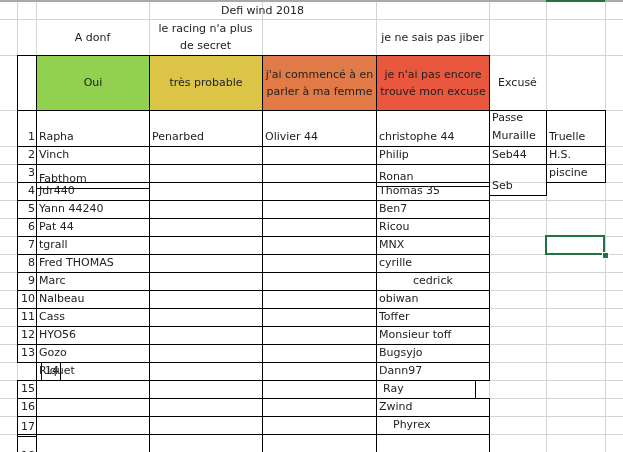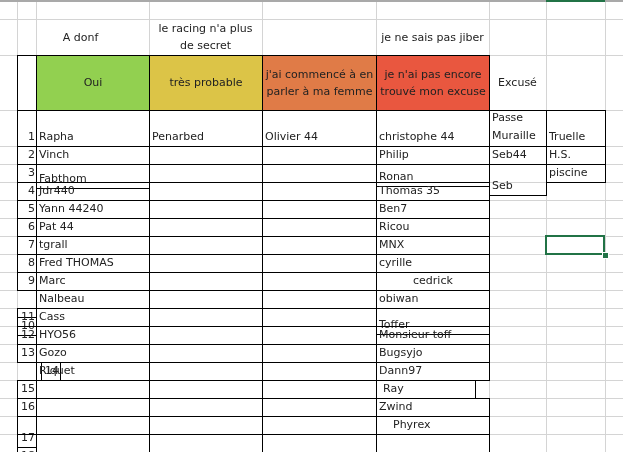--- a/index.html
+++ b/index.html
@@ -44,22 +44,23 @@
     <div class="gl" style="left: 546px; top: 0px; width: 1px; height: 452px;"></div>
     <div class="gl" style="left: 489px; top: 0px; width: 1px; height: 452px;"></div>
     <div class="gl" style="left: 376px; top: 0px; width: 1px; height: 452px;"></div>
     <div class="gl" style="left: 262px; top: 0px; width: 1px; height: 452px;"></div>
     <div class="gl" style="left: 149px; top: 0px; width: 1px; height: 452px;"></div>
     <div class="gl" style="left: 36px; top: 0px; width: 1px; height: 452px;"></div>
     <div class="gl" style="left: 17px; top: 0px; width: 1px; height: 452px;"></div>
   <div class="topbar"></div>
   <div class="topsel"></div>
 
+  <div class="cell c" style="left:149px;top:2px;width:227px;height:18px;">Defi wind 2018</div>
 
-  <div class="cell c hdr" style="left:24px;top:19px;width:113px;height:37px;">A donf</div>
+  <div class="cell c hdr" style="left:36px;top:19px;width:113px;height:37px;">A donf</div>
   <div class="cell c hdr" style="left:149px;top:19px;width:113px;height:37px;">le racing n'a plus de secret</div>
   <div class="cell c hdr" style="left:376px;top:19px;width:113px;height:37px;">je ne sais pas jiber</div>
 
   <div class="cell c bk" style="left:17px;top:55px;width:20px;height:56px;"></div>
   <div class="cell c bk" id="cat-a" style="left: 36px; top: 55px; width: 114px; height: 56px; background: rgb(146, 208, 80);">Oui</div>
   <div class="cell c bk" id="cat-b" style="left: 149px; top: 55px; width: 114px; height: 56px; background: rgb(220, 196, 71);">très probable</div>
   <div class="cell c bk" id="cat-c" style="left: 262px; top: 55px; width: 115px; height: 56px; padding: 0px 1px; background: rgb(224, 123, 71);">j'ai commencé à en parler à ma femme</div>
   <div class="cell c bk" id="cat-d" style="left: 376px; top: 55px; width: 114px; height: 56px; padding: 0px 1px; background: rgb(233, 87, 63);">je n'ai pas encore trouvé mon excuse</div>
   <div class="cell c" style="left:489px;top:55px;width:57px;height:56px;">Excusé</div>
 
@@ -108,30 +109,30 @@
       <div class="cell bk num" style="left: 17px; top: 254px; width: 20px; height: 19px;">8</div>
       <div class="cell bk " style="left: 36px; top: 254px; width: 114px; height: 19px;">Fred THOMAS</div>
       <div class="cell bk " style="left: 149px; top: 254px; width: 114px; height: 19px;"></div>
       <div class="cell bk " style="left: 262px; top: 254px; width: 115px; height: 19px;"></div>
       <div class="cell bk " style="left: 376px; top: 254px; width: 114px; height: 19px;">cyrille</div>
       <div class="cell bk num" style="left: 17px; top: 272px; width: 20px; height: 19px;">9</div>
       <div class="cell bk " style="left: 36px; top: 272px; width: 114px; height: 19px;">Marc</div>
       <div class="cell bk " style="left: 149px; top: 272px; width: 114px; height: 19px;"></div>
       <div class="cell bk " style="left: 262px; top: 272px; width: 115px; height: 19px;"></div>
       <div class="cell bk " style="left: 376px; top: 272px; width: 114px; height: 19px; padding-left: 36px;">cedrick</div>
-      <div class="cell bk num" style="left: 17px; top: 290px; width: 20px; height: 19px; margin-top: 27px;">10</div>
+      <div class="cell bk num" style="left: 17px; top: 290px; width: 20px; height: 19px;">10</div>
       <div class="cell bk " style="left: 36px; top: 290px; width: 114px; height: 19px;">Nalbeau</div>
       <div class="cell bk " style="left: 149px; top: 290px; width: 114px; height: 19px;"></div>
       <div class="cell bk " style="left: 262px; top: 290px; width: 115px; height: 19px;"></div>
       <div class="cell bk " style="left: 376px; top: 290px; width: 114px; height: 19px;">obiwan</div>
       <div class="cell bk num" style="left: 17px; top: 308px; width: 20px; height: 19px;">11</div>
       <div class="cell bk " style="left: 36px; top: 308px; width: 114px; height: 19px;">Cass</div>
       <div class="cell bk " style="left: 149px; top: 308px; width: 114px; height: 19px;"></div>
       <div class="cell bk " style="left: 262px; top: 308px; width: 115px; height: 19px;"></div>
-      <div class="cell bk " style="left: 376px; top: 308px; width: 114px; height: 27px;">Toffer</div>
+      <div class="cell bk " style="left: 376px; top: 308px; width: 114px; height: 19px;">Toffer</div>
       <div class="cell bk num" style="left: 17px; top: 326px; width: 20px; height: 19px;">12</div>
       <div class="cell bk " style="left: 36px; top: 326px; width: 114px; height: 19px;">HYO56</div>
       <div class="cell bk " style="left: 149px; top: 326px; width: 114px; height: 19px;"></div>
       <div class="cell bk " style="left: 262px; top: 326px; width: 115px; height: 19px;"></div>
       <div class="cell bk " style="left: 376px; top: 326px; width: 114px; height: 19px;">Monsieur toff</div>
       <div class="cell bk num" style="left: 17px; top: 344px; width: 20px; height: 19px;">13</div>
       <div class="cell bk " style="left: 36px; top: 344px; width: 114px; height: 19px;">Gozo</div>
       <div class="cell bk " style="left: 149px; top: 344px; width: 114px; height: 19px;"></div>
       <div class="cell bk " style="left: 262px; top: 344px; width: 115px; height: 19px;"></div>
       <div class="cell bk " style="left: 376px; top: 344px; width: 114px; height: 19px;">Bugsyjo</div>
@@ -143,21 +144,21 @@
       <div class="cell bk num" style="left: 17px; top: 380px; width: 20px; height: 19px;">15</div>
       <div class="cell bk " style="left: 36px; top: 380px; width: 114px; height: 19px;"></div>
       <div class="cell bk " style="left: 149px; top: 380px; width: 114px; height: 19px;"></div>
       <div class="cell bk " style="left: 262px; top: 380px; width: 115px; height: 19px;"></div>
       <div class="cell bk " style="left: 376px; top: 380px; width: 100px; height: 19px; padding-left: 6px;">Ray</div>
       <div class="cell bk num" style="left: 17px; top: 398px; width: 20px; height: 19px;">16</div>
       <div class="cell bk " style="left: 36px; top: 398px; width: 114px; height: 19px;"></div>
       <div class="cell bk " style="left: 149px; top: 398px; width: 114px; height: 19px;"></div>
       <div class="cell bk " style="left: 262px; top: 398px; width: 115px; height: 19px;"></div>
       <div class="cell bk " style="left: 376px; top: 398px; width: 114px; height: 19px;">Zwind</div>
-      <div class="cell bk num" style="left: 17px; top: 416px; width: 20px; height: 32px;">17</div>
+      <div class="cell bk num" style="left: 17px; top: 416px; width: 20px; height: 21px;">17</div>
       <div class="cell bk " style="left: 36px; top: 416px; width: 114px; height: 19px;"></div>
       <div class="cell bk " style="left: 149px; top: 416px; width: 114px; height: 19px;"></div>
       <div class="cell bk " style="left: 262px; top: 416px; width: 115px; height: 19px;"></div>
       <div class="cell bk " style="left: 376px; top: 416px; width: 114px; height: 19px; padding-left: 16px;">Phyrex</div>
       <div class="cell bk num" style="left: 17px; top: 434px; width: 20px; height: 32px;">18</div>
       <div class="cell bk " style="left: 36px; top: 434px; width: 114px; height: 19px;"></div>
       <div class="cell bk " style="left: 149px; top: 434px; width: 114px; height: 19px;"></div>
       <div class="cell bk " style="left: 262px; top: 434px; width: 115px; height: 19px;"></div>
       <div class="cell bk " style="left: 376px; top: 434px; width: 114px; height: 19px;"></div>
     </div>

